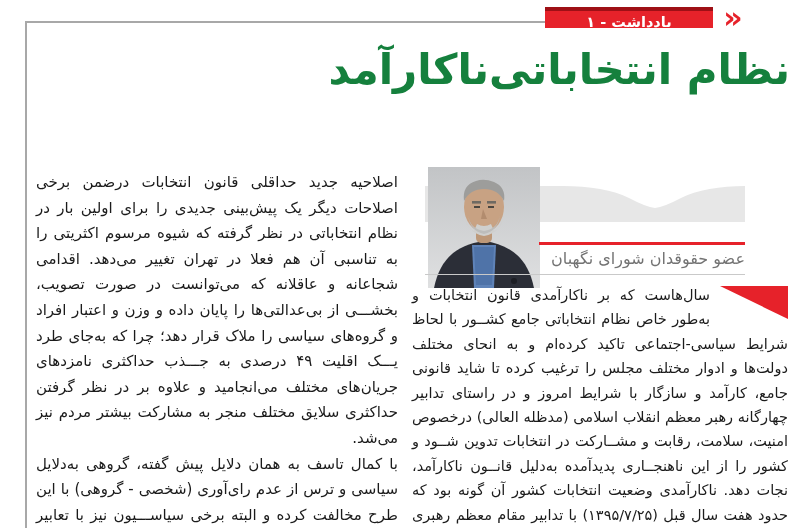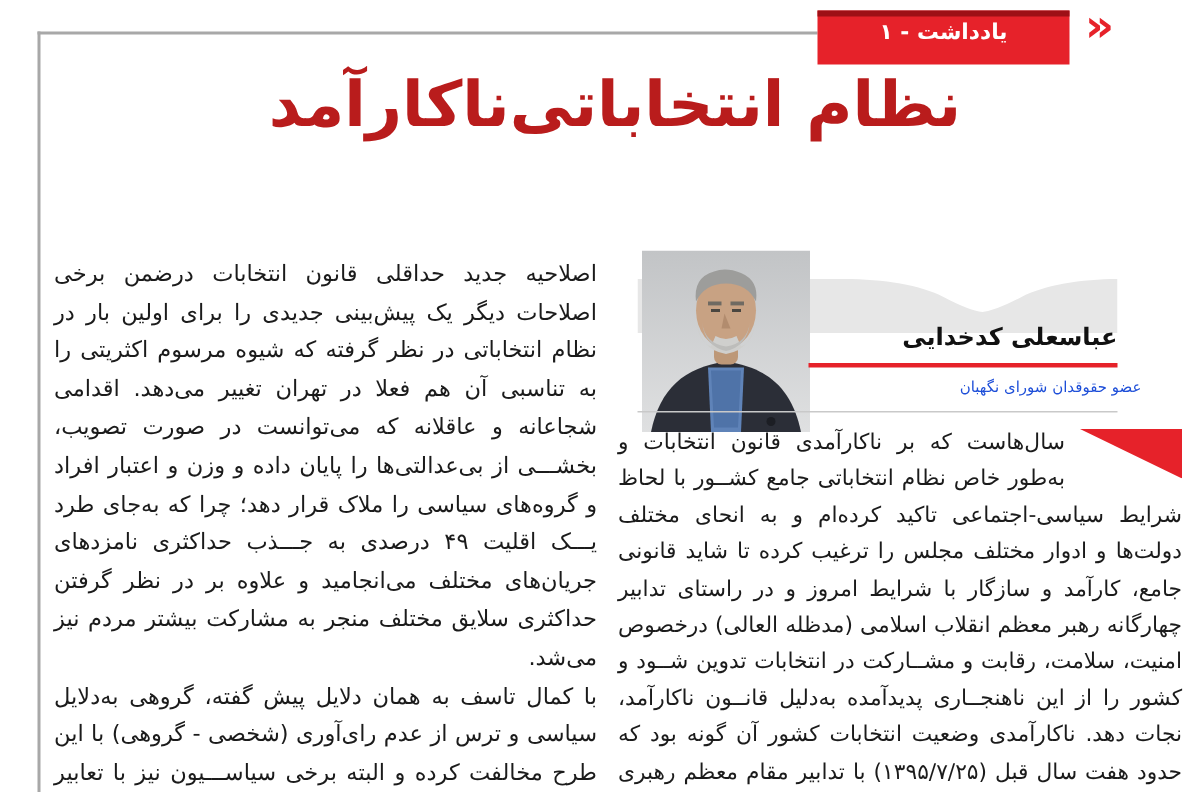--- a/index.html
+++ b/index.html
@@ -16,56 +16,56 @@
   .frame-top {
     position:absolute; left:25px; top:21px; width:520px; height:0;
     border-top:2px solid #a8a8a8;
   }
   .frame-left {
     position:absolute; left:25px; top:21px; height:507px; width:0;
     border-left:2px solid #a8a8a8;
   }
   
   .kicker-badge {
-    position:absolute; left:545px; top:7px; width:168px; height:36px;
+    position:absolute; left:545px; top:7px; width:168px; height:21px;
     background:#e6222a;
     border-top:4px solid #9e1016;
     color:#ffffff;
     font-size:14.5px; font-weight:bold;
     text-align:center; line-height:23px;
   }
   .kicker-chevron {
     position:absolute; left:716px; top:1px; width:34px;
     color:#e6222a; font-size:30px; font-weight:bold; line-height:34px;
     text-align:center;
   }
   
   .headline {
     position:absolute; left:30px; right:2px; top:42px;
-    text-align:center; color:#b91c1c;
+    text-align:right; color:#15803d;
     font-weight:bold; font-size:42px; line-height:55px;
     letter-spacing:-1px;
     white-space:nowrap;
   }
   
   .col-right { position:absolute; left:412px; top:166px; width:376px; }
   .byline { position:relative; height:117px; }
   .book-shape { position:absolute; left:13px; top:17px; width:320px; height:39px; }
   .author-photo { position:absolute; left:16px; top:1px; width:112px; height:121px; display:block; }
   .author-name {
     position:absolute; right:43px; top:48px;
     font-size:16px; font-weight:bold; color:#111111; line-height:22px;
   }
   .red-rule {
     position:absolute; right:43px; top:76px; width:206px; height:3px;
     background:#e6222a;
   }
   .author-role {
-    position:absolute; right:27px; top:83px;
-    font-size:10px; color:#1d4ed8; line-height:20px;
+    position:absolute; right:43px; top:83px;
+    font-size:16px; color:#737373; line-height:20px;
   }
   .gray-rule {
     position:absolute; left:13px; top:108px; width:320px; height:1px;
     background:#c9c9c9;
   }
   .body-right {
     font-size:14.5px; line-height:24.4px; color:#1b1b1b;
     text-align:justify;
   }
   
@@ -132,21 +132,20 @@
       <rect x="44" y="34" width="9" height="2.6" fill="#6f6a62"></rect>
       <rect x="59" y="34" width="9" height="2.6" fill="#6f6a62"></rect>
       <rect x="46" y="39" width="6" height="2" fill="#4a4640"></rect>
       <rect x="60" y="39" width="6" height="2" fill="#4a4640"></rect>
 
       <path d="M55,42 L53,52 L59,52 Z" fill="#b28c6e"></path>
 
       <circle cx="86" cy="114" r="3" fill="#1c1e24"></circle>
     </svg>
 
-    <div class="author-name">عباسعلی کدخدایی</div>
     <div class="red-rule"></div>
     <div class="author-role">عضو حقوقدان شورای نگهبان</div>
     <div class="gray-rule"></div>
   </div>
 
   <div class="body-right">
     <span class="tri"></span><span>سال‌هاست که بر ناکارآمدی قانون انتخابات و به‌طور خاص نظام انتخاباتی جامع کشــور با لحاظ شرایط سیاسی-اجتماعی تاکید کرده‌ام و به انحای مختلف دولت‌ها و ادوار مختلف مجلس را ترغیب کرده تا شاید قانونی جامع، کارآمد و سازگار با شرایط امروز و در راستای تدابیر چهارگانه رهبر معظم انقلاب اسلامی (مدظله العالی) درخصوص امنیت، سلامت، رقابت و مشــارکت در انتخابات تدوین شــود و کشور را از این ناهنجــاری پدیدآمده به‌دلیل قانــون ناکارآمد، نجات دهد. ناکارآمدی وضعیت انتخابات کشور آن گونه بود که حدود هفت سال قبل (۱۳۹۵/۷/۲۵) با تدابیر مقام معظم رهبری (مدظله</span>
   </div>
 </div>
 

